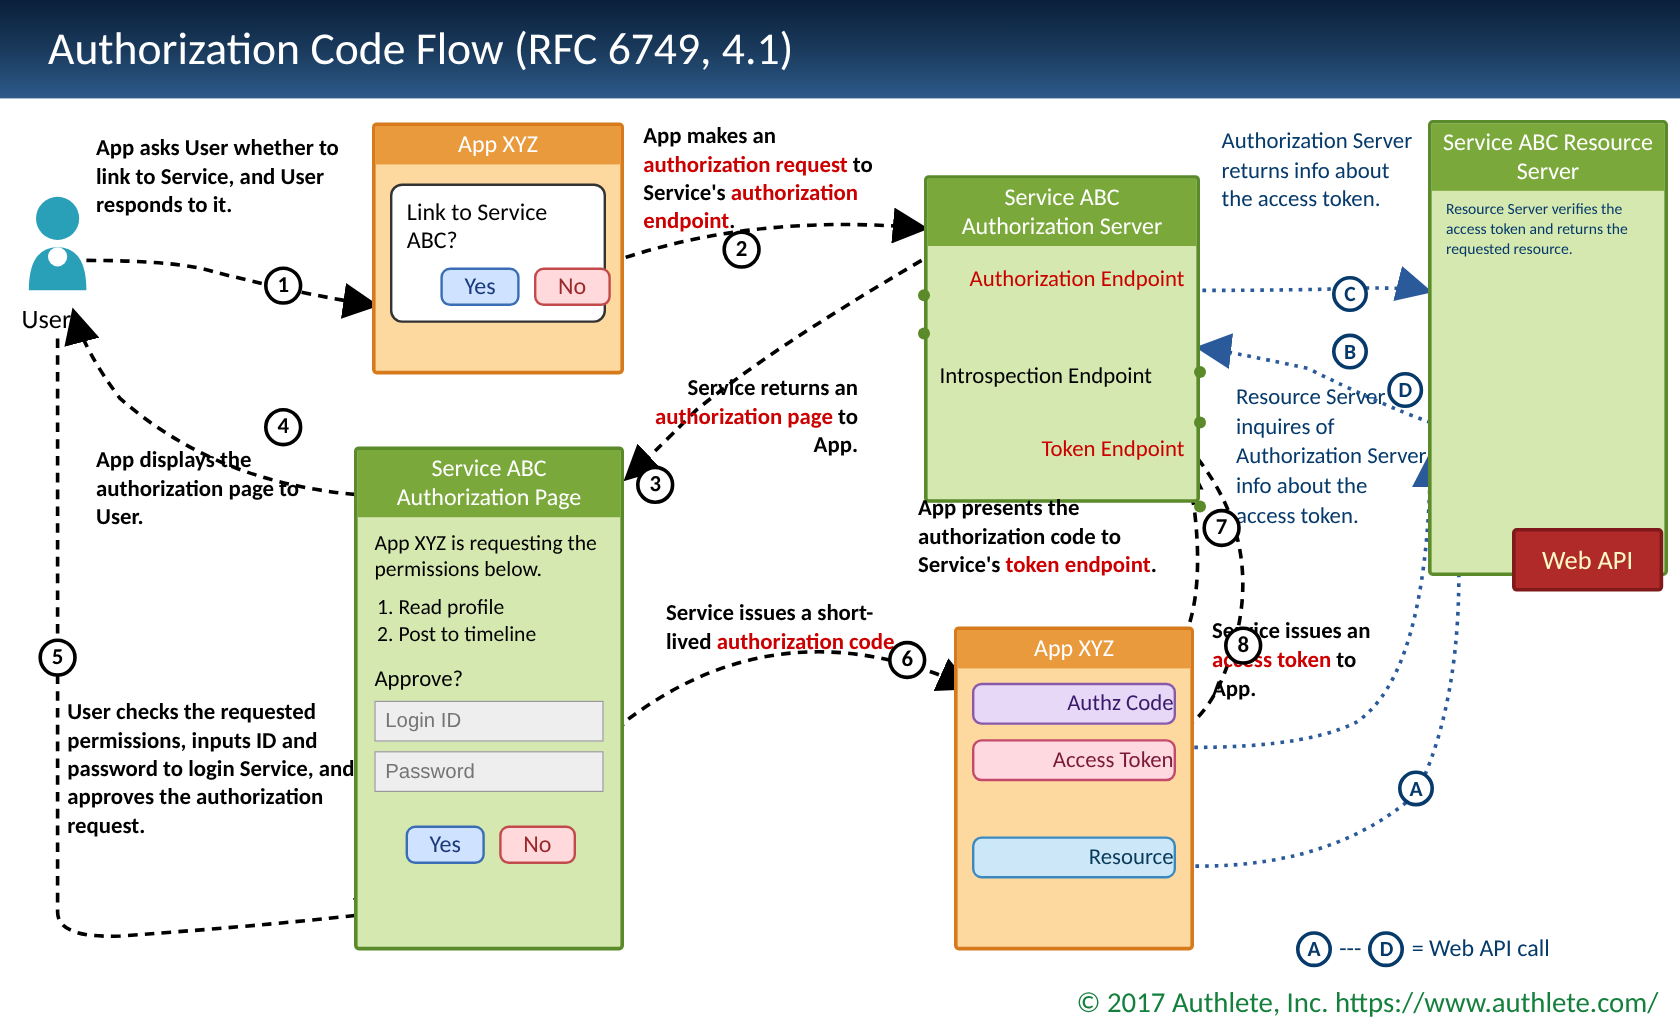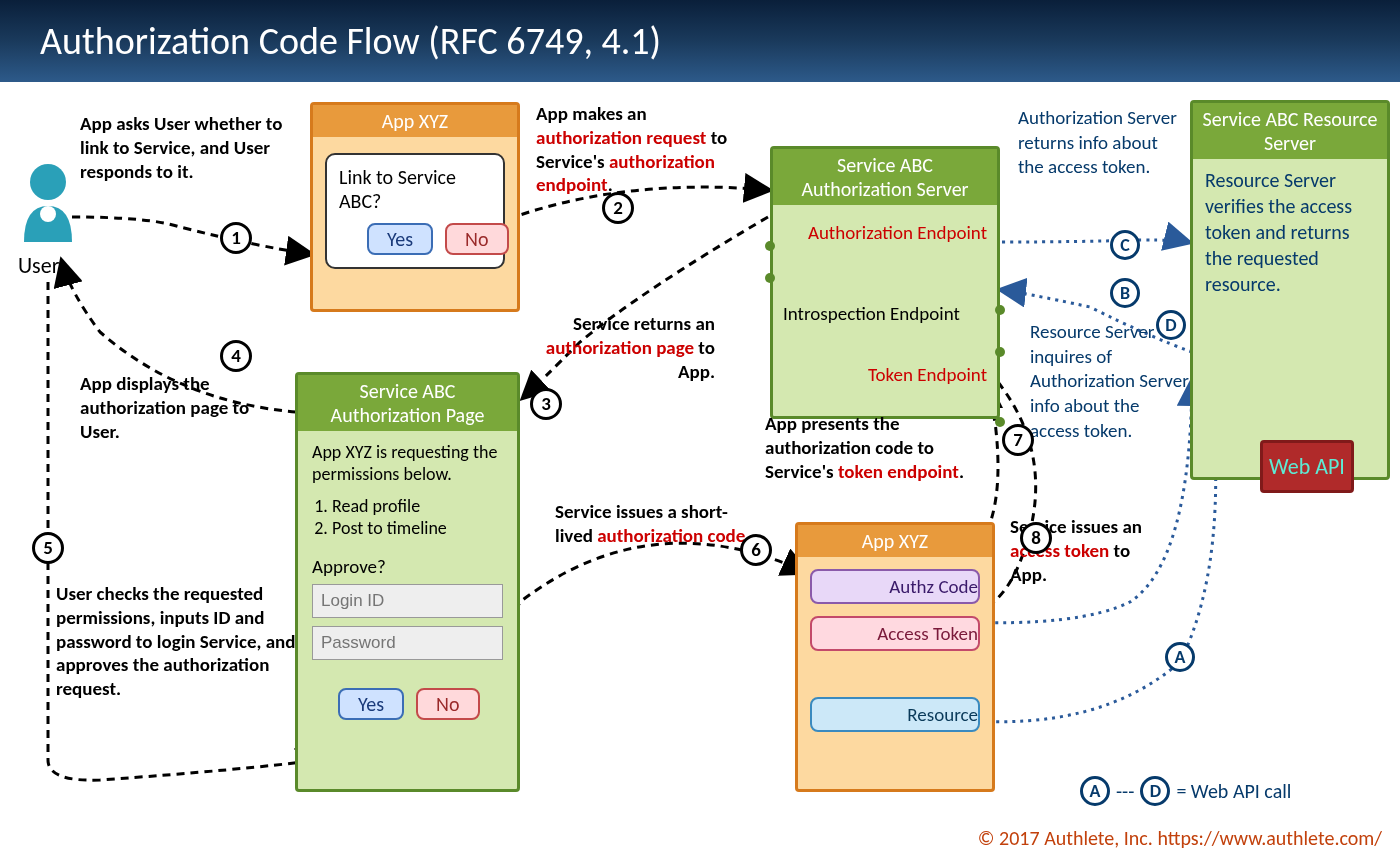--- a/index.html
+++ b/index.html
@@ -32,52 +32,52 @@
 
   
   .auth-server { left: 770px; top: 20px; width: 230px; height: 273px; margin-top: 44px; }
   .ep-line { font-size: 19px; padding: 4px 10px; }
   .ep-red { color: #c00; text-align: right; }
   .ep-black { color: #000; text-align: left; }
   .ep-dot { position: absolute; width: 10px; height: 10px; background: #5a8a2a; border-radius: 50%; }
 
   
   .res-server { left: 1190px; top: 18px; width: 200px; height: 380px; }
-  .res-text { font-size: 20px; color: #063a6b; padding: 8px 12px; line-height: 1.3; }
+  .res-text { font-size: 13px; color: #063a6b; padding: 8px 12px; line-height: 1.3; }
 
   
   .auth-page { left: 295px; top: 290px; width: 225px; height: 420px; }
   .auth-page-body { padding: 10px 14px; font-size: 18px; }
   .perm-list { padding-left: 20px; margin: 10px 0 16px; font-size: 18px; }
   .approve-label { margin-bottom: 6px; font-size: 19px; }
   .input { width: 100%; border: 1px solid #999; background: #eee; color: #999; padding: 6px 8px; font-size: 17px; margin-bottom: 8px; }
   .auth-page .btn-row { margin: 10px 12px 12px; }
 
   
   .app-xyz-2 { left: 795px; top: 440px; width: 200px; height: 270px; }
   .pill { border: 2px solid; border-radius: 8px; text-align: right; padding: 4px 0; font-size: 19px; margin: 12px 12px 0; }
   .pill-purple { background: #e8d8f8; border-color: #8a5aaa; color: #3a1a6a; }
   .pill-pink { background: #ffd9e0; border-color: #c34a6a; color: #7a1a3a; }
   .pill-cyan { background: #cce8f8; border-color: #3a8abf; color: #0a3a5a; }
 
   
   .webapi-callout { left: 1260px; top: 358px; }
-  .webapi-box { background: #b02a2a; border: 3px solid #801a1a; color: #5eead4; font-size: 22px; padding: 10px 6px; border-radius: 4px; }
+  .webapi-box { background: #b02a2a; border: 3px solid #801a1a; color: #fef9c3; font-size: 22px; padding: 10px 22px; border-radius: 4px; }
 
   
   .note { font-size: 19px; line-height: 1.25; color: #000; font-weight: bold; }
   .note .red { color: #c00; }
   .note-blue { color: #063a6b; font-size: 19px; line-height: 1.3; }
 
   
   .step { width: 32px; height: 32px; border: 3px solid #000; border-radius: 50%; background: #fff; text-align: center; font-size: 19px; font-weight: bold; line-height: 26px; }
   .stepL { width: 30px; height: 30px; border: 3px solid #063a6b; border-radius: 50%; background: #fff; color: #063a6b; text-align: center; font-size: 18px; font-weight: bold; line-height: 24px; }
 
   
-  .footer { position: absolute; bottom: 6px; right: 18px; font-size: 20px; color: #c2410c; text-align: right; }
+  .footer { position: absolute; bottom: 6px; right: 18px; font-size: 24px; color: #15803d; text-align: right; }
   .legend { position: absolute; left: 1080px; top: 694px; font-size: 20px; color: #063a6b; display: flex; align-items: center; gap: 6px; }
 
   svg.arrows { position: absolute; left: 0; top: 0; pointer-events: none; }
 </style>
 </head>
 <body>
 
 <div class="header">Authorization Code Flow   (RFC 6749, 4.1)</div>
 
 <div class="canvas">

